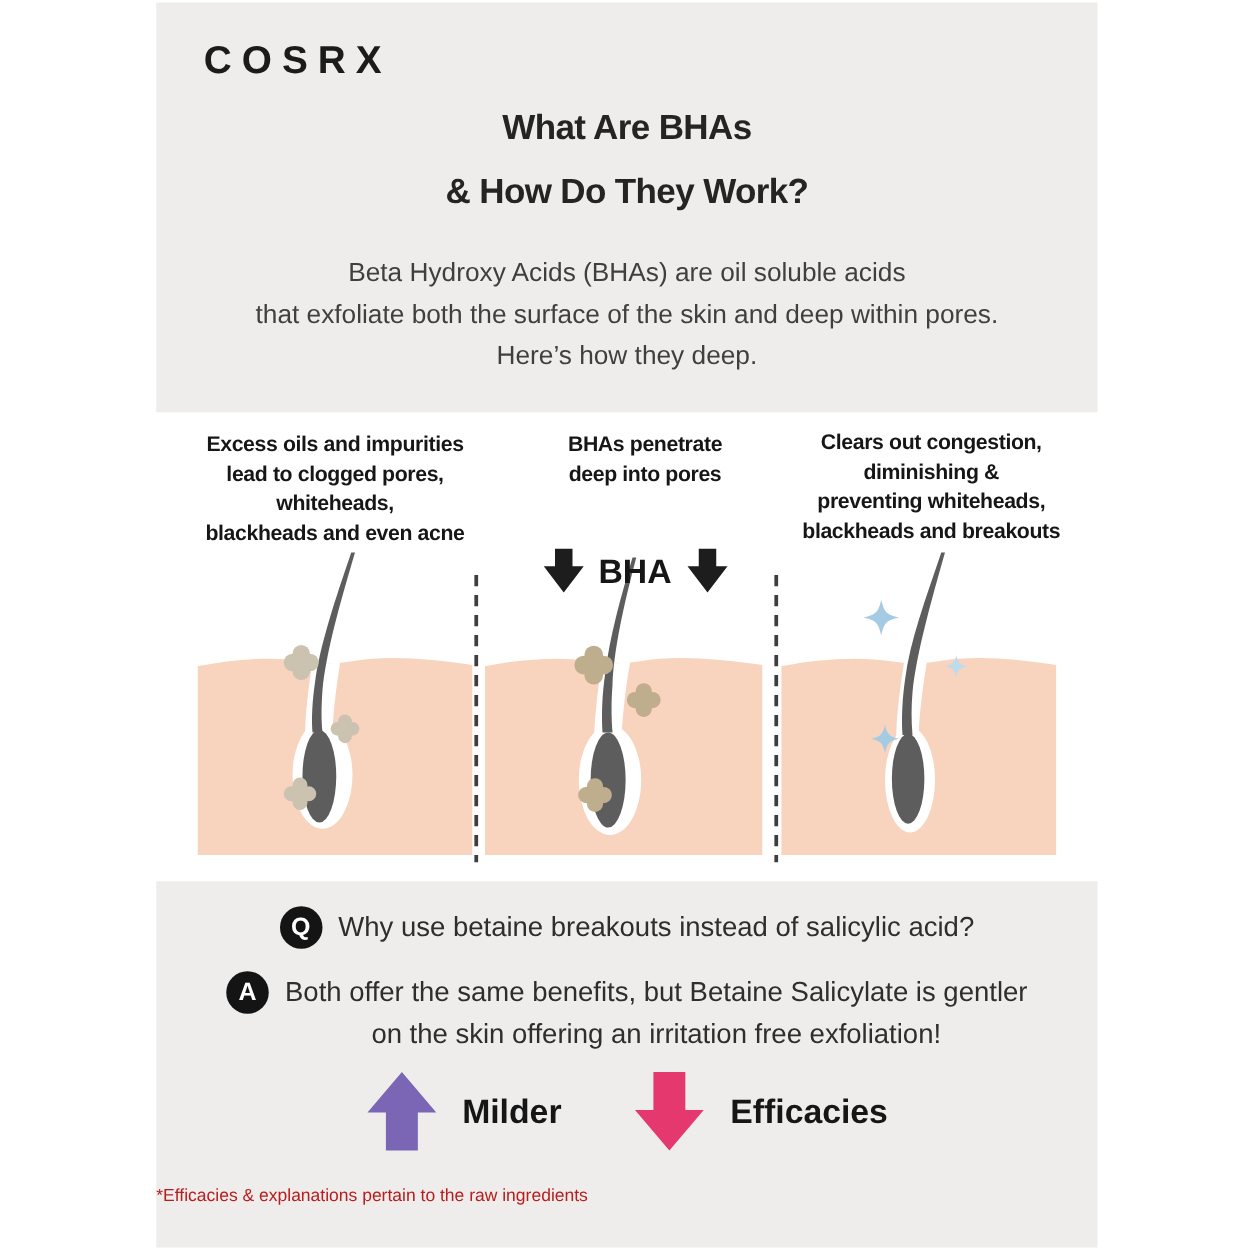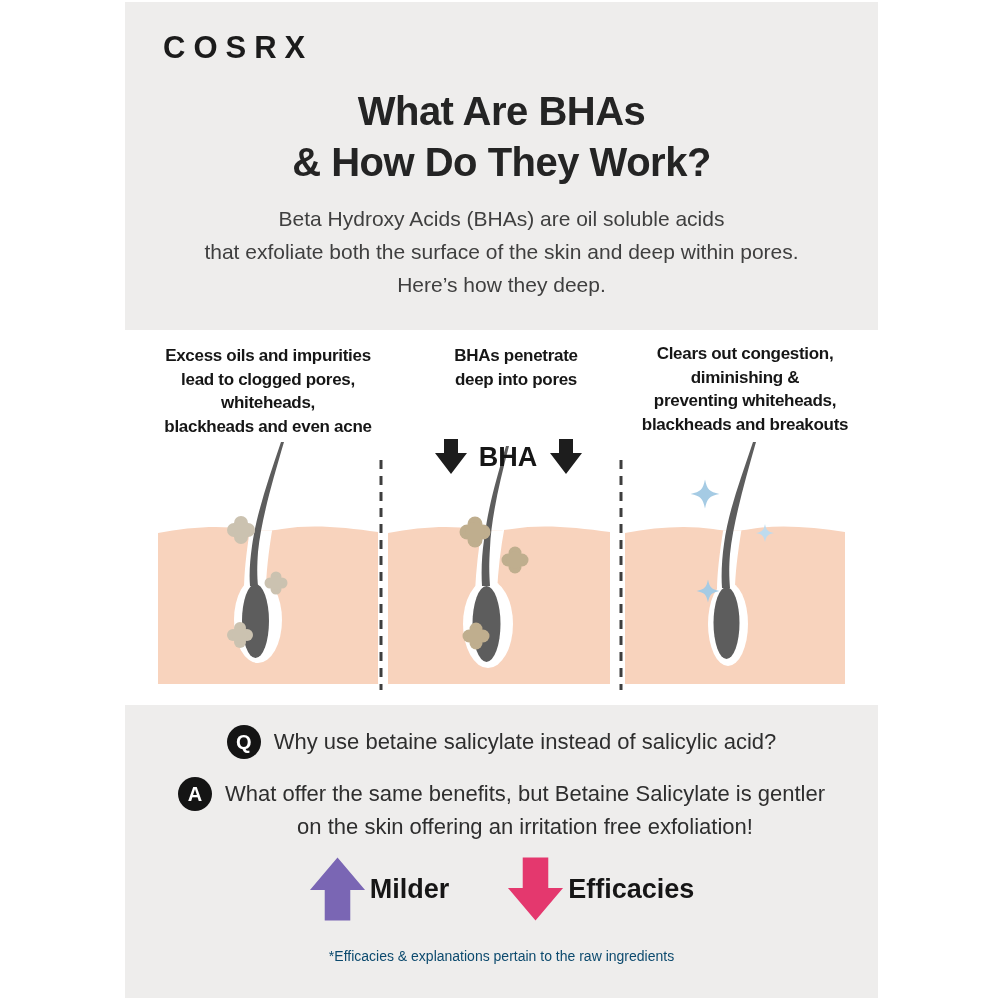--- a/index.html
+++ b/index.html
@@ -10,21 +10,21 @@
   .sheet{position:absolute;left:125px;top:2px;width:753px;height:996px;}
   .section{position:absolute;left:0;width:753px;}
   .section-top{top:0;height:328px;background:#eeedec;}
   .section-mid{top:328px;height:326px;background:#ffffff;}
   .section-bottom{top:703px;height:293px;background:#eeedec;}
 
   
   .logo{position:absolute;left:38px;top:28px;font-size:31px;font-weight:700;
         letter-spacing:8px;color:#1b1b1b;}
   .title{position:absolute;left:0;top:74px;width:100%;text-align:center;
-         font-size:40px;line-height:51px;font-weight:800;color:#242424;letter-spacing:-0.5px;margin-top:10px;}
+         font-size:28px;line-height:51px;font-weight:800;color:#242424;letter-spacing:-0.5px;}
   .desc{position:absolute;left:0;top:200px;width:100%;text-align:center;
         font-size:21px;line-height:33px;color:#3f3f3f;}
   .desc div{white-space:nowrap;}
 
   
   .cap{position:absolute;top:14px;text-align:center;font-weight:700;
        font-size:17px;line-height:23.5px;color:#161616;letter-spacing:-0.3px;}
   .cap1{left:12px;width:262px;}
   .cap2{left:278px;width:226px;}
   .cap3{left:494px;width:252px;top:12px;}
@@ -40,24 +40,24 @@
   .qa-row{position:absolute;left:0;width:100%;display:flex;justify-content:center;gap:13px;}
   .q-row{top:20px;}
   .a-row{top:72px;}
   .qa-badge{width:34px;height:34px;border-radius:50%;background:#141414;color:#fff;
             font-weight:800;font-size:20px;line-height:34px;text-align:center;flex:0 0 34px;}
   .qa-text{font-size:22px;line-height:34px;color:#2e2e2e;white-space:nowrap;}
   .a-lines{text-align:center;}
   .a-lines div{font-size:22px;line-height:33px;color:#2e2e2e;white-space:nowrap;}
   .arrow-row{position:absolute;left:0;top:152px;width:100%;display:flex;
              justify-content:center;align-items:center;gap:58px;}
-  .arrow-group{display:flex;align-items:center;gap:4px;}
+  .arrow-group{display:flex;align-items:center;gap:20px;}
   .arrow-label{font-size:27px;font-weight:800;color:#161616;}
-  .footnote{position:absolute;left:0;top:243px;width:100%;text-align:center;
-            font-size:14px;color:#0c4a6e;}
+  .footnote{position:absolute;left:0;top:243px;width:100%;
+            font-size:14px;color:#b91c1c;}
 </style>
 </head>
 <body>
 
 <div class="sheet">
 
   <div class="section section-top">
     <div class="logo">COSRX</div>
     <div class="title">
       <div>What Are BHAs</div>
@@ -182,27 +182,27 @@
       <path transform="translate(80,58) scale(1.2)" d="M0,-12 C1.8,-3.6 3.6,-1.8 12,0 C3.6,1.8 1.8,3.6 0,12 C-1.8,3.6 -3.6,1.8 -12,0 C-3.6,-1.8 -1.8,-3.6 0,-12 Z" fill="#a5cbe4"></path>
       <path transform="translate(140,97) scale(0.75)" d="M0,-12 C1.8,-3.6 3.6,-1.8 12,0 C3.6,1.8 1.8,3.6 0,12 C-1.8,3.6 -3.6,1.8 -12,0 C-3.6,-1.8 -1.8,-3.6 0,-12 Z" fill="#bedbee"></path>
       <path transform="translate(83,155) scale(0.95)" d="M0,-12 C1.8,-3.6 3.6,-1.8 12,0 C3.6,1.8 1.8,3.6 0,12 C-1.8,3.6 -3.6,1.8 -12,0 C-3.6,-1.8 -1.8,-3.6 0,-12 Z" fill="#a5cbe4"></path>
     </svg>
   </div>
 
   <div class="section section-bottom">
 
     <div class="qa-row q-row">
       <div class="qa-badge">Q</div>
-      <div class="qa-text">Why use betaine salicylate instead of salicylic acid?</div>
+      <div class="qa-text">Why use betaine breakouts instead of salicylic acid?</div>
     </div>
 
     <div class="qa-row a-row">
       <div class="qa-badge">A</div>
       <div class="a-lines">
-        <div>What offer the same benefits, but Betaine Salicylate is gentler</div>
+        <div>Both offer the same benefits, but Betaine Salicylate is gentler</div>
         <div>on the skin offering an irritation free exfoliation!</div>
       </div>
     </div>
 
     <div class="arrow-row">
       <div class="arrow-group">
         <svg width="57" height="64" viewBox="0 0 58 64">
           <path d="M29,0 L57,33 H42 V64 H16 V33 H1 Z" fill="#7a66b4"></path>
         </svg>
         <div class="arrow-label">Milder</div>

